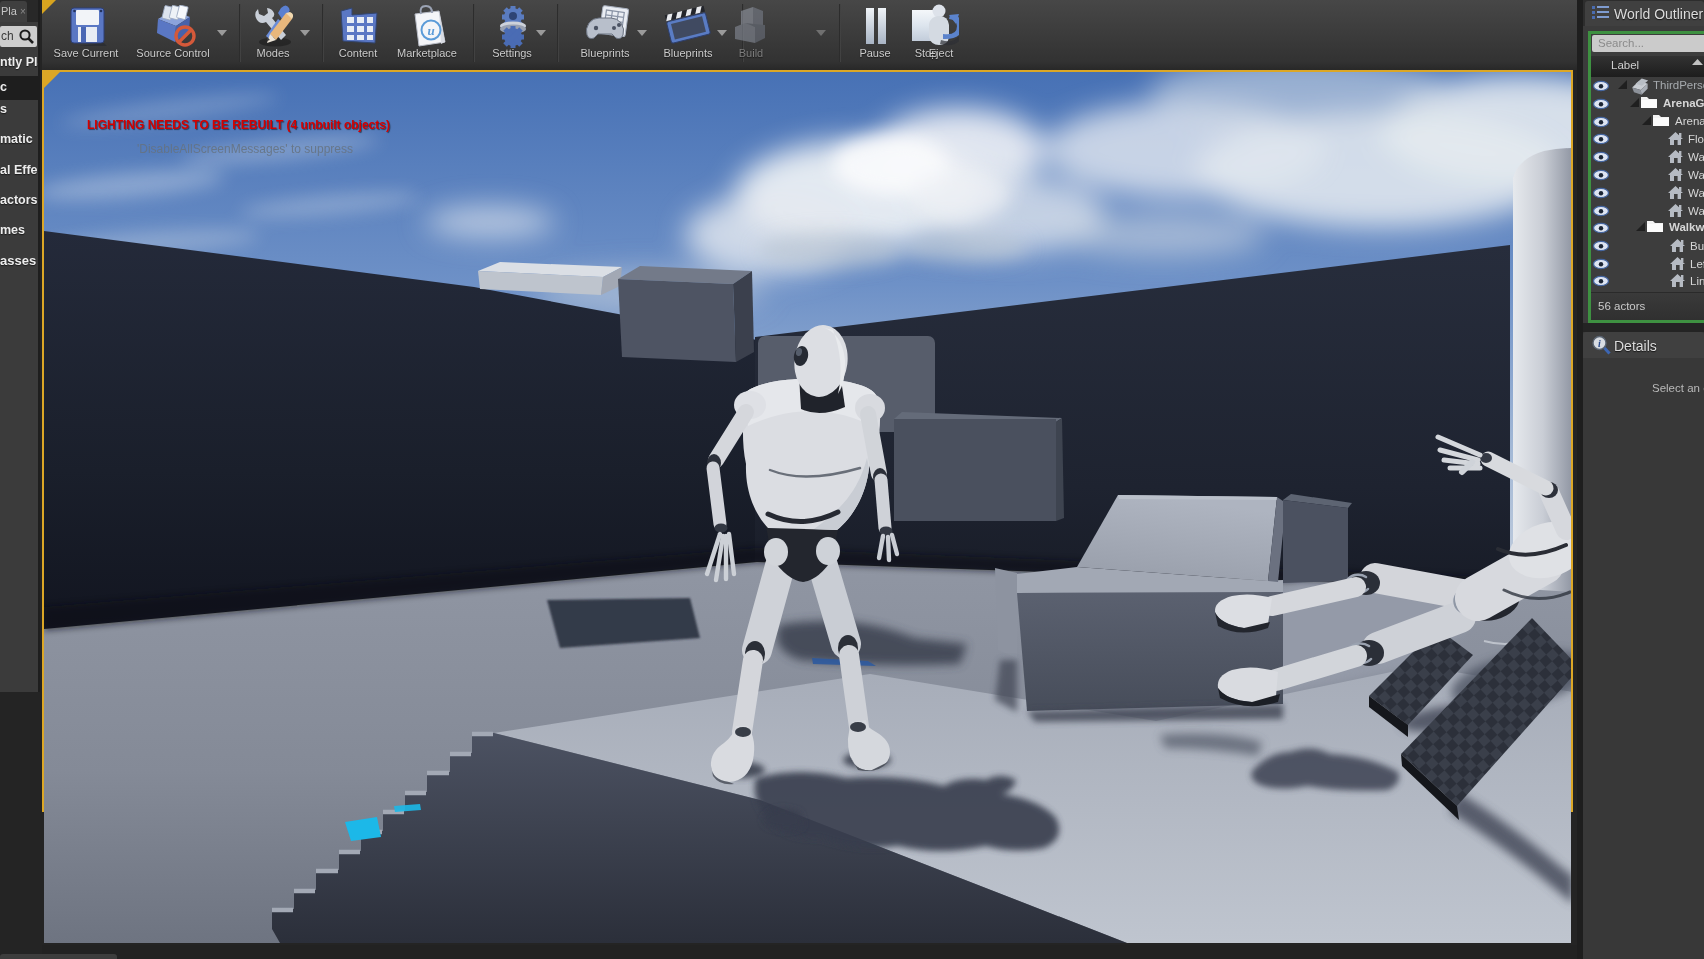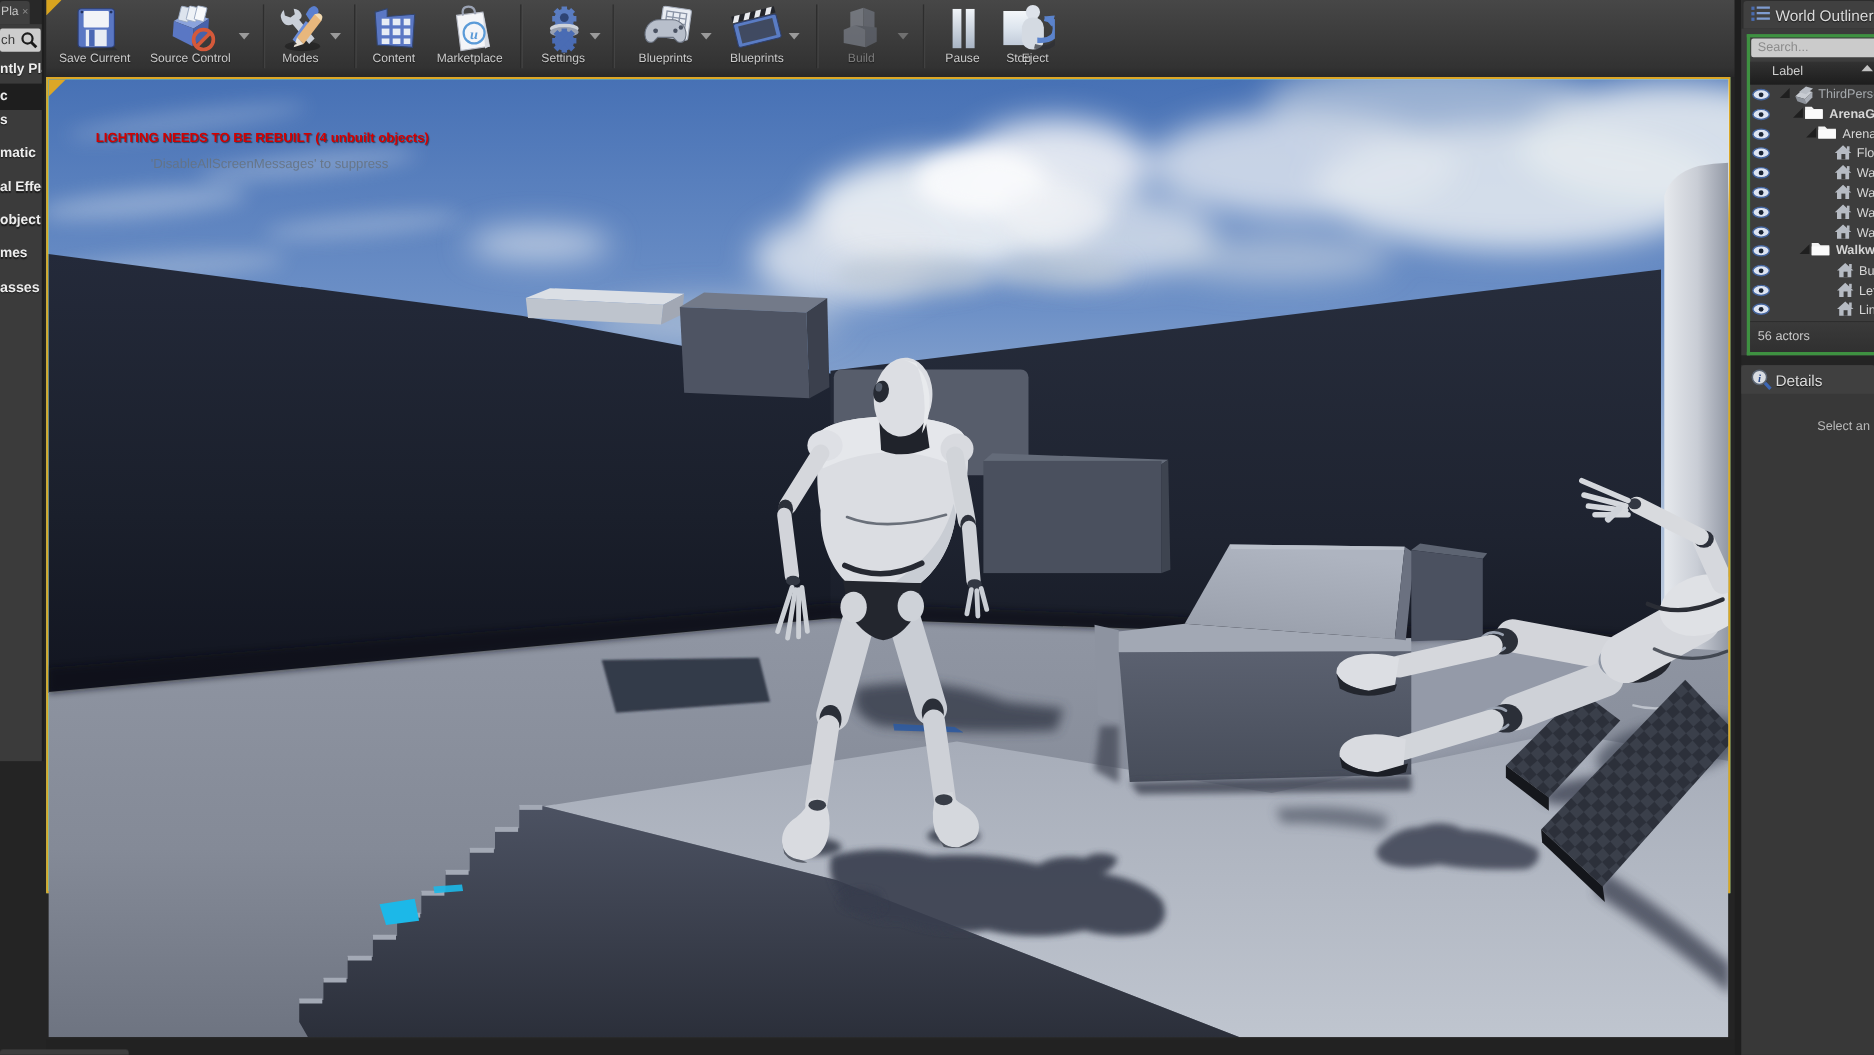--- a/index.html
+++ b/index.html
@@ -2,21 +2,21 @@
 <html><head><meta charset="utf-8">
 <style>
 html,body{margin:0;padding:0;width:1704px;height:959px;overflow:hidden;background:#242424;font-family:"Liberation Sans",sans-serif;}
 .abs{position:absolute}
 #toolbar{position:absolute;left:42px;top:0;width:1535px;height:70px;background:linear-gradient(#474747,#3a3a3a 55%,#323232 88%,#282828)}
 .tbitem{position:absolute;top:0;height:70px;text-align:center}
 .tblabel{position:absolute;top:47px;width:140px;left:50%;transform:translateX(-50%);font-size:11px;color:#cacaca;text-shadow:0 1px 1px #1a1a1a}
 .tbsep{position:absolute;top:4px;width:2px;height:58px;background:linear-gradient(90deg,#222,#4c4c4c)}
 .tbarrow{position:absolute;top:30px;width:0;height:0;border-left:5px solid transparent;border-right:5px solid transparent;border-top:6px solid #9a9a9a}
 #leftpanel{position:absolute;left:0;top:0;width:40px;height:692px;background:#3b3b3b;overflow:hidden}
-#viewport{position:absolute;left:42px;top:70px;width:1531px;height:742px;border:2px solid #dca726;box-sizing:border-box;background:#5eead4}
+#viewport{position:absolute;left:42px;top:70px;width:1531px;height:742px;border:2px solid #dca726;box-sizing:border-box;background:#fef9c3}
 #rightgap{position:absolute;left:1577px;top:0;width:6px;height:959px;background:#1e1e1e}
 #outliner{position:absolute;left:1583px;top:0;width:121px;height:323px;background:#3b3b3b}
 #details{position:absolute;left:1583px;top:332px;width:121px;height:627px;background:#383838}
 #bottombar{position:absolute;left:42px;top:945px;width:1535px;height:14px;background:#222}
 .wtxt{color:#dcdcdc;font-size:14px;white-space:nowrap}
 #leftpanel div{white-space:nowrap}
 </style></head>
 <body>
 <div id="leftpanel">
 <div class="abs" style="left:0;top:0;width:40px;height:22px;background:#282828"></div>
@@ -26,21 +26,21 @@
         <circle cx="7" cy="7" r="4.6" fill="none" stroke="#1c1c1c" stroke-width="2"></circle>
         <line x1="10.4" y1="10.4" x2="15" y2="15" stroke="#1c1c1c" stroke-width="2.6"></line>
       </svg>
 </div>
 <div class="abs" style="left:0;top:55px;font-size:12.5px;font-weight:bold;color:#ededed;text-shadow:0 1px 1px #1a1a1a">ntly Pla</div>
 <div class="abs" style="left:0;top:76px;width:40px;height:24px;background:#1e1e1e"></div>
 <div class="abs" style="left:0;top:80px;font-size:12.5px;font-weight:bold;color:#ededed">c</div>
 <div class="abs" style="left:0;top:102px;font-size:12.5px;font-weight:bold;color:#ededed;text-shadow:0 1px 1px #1a1a1a">s</div>
 <div class="abs" style="left:0;top:132px;font-size:12.5px;font-weight:bold;color:#ededed;text-shadow:0 1px 1px #1a1a1a">matic</div>
 <div class="abs" style="left:0;top:163px;font-size:12.5px;font-weight:bold;color:#ededed;text-shadow:0 1px 1px #1a1a1a">al Effec</div>
-<div class="abs" style="left:0;top:193px;font-size:12.5px;font-weight:bold;color:#ededed;text-shadow:0 1px 1px #1a1a1a">object</div>
+<div class="abs" style="left:0;top:193px;font-size:12.5px;font-weight:bold;color:#ededed;text-shadow:0 1px 1px #1a1a1a">actors</div>
 <div class="abs" style="left:0;top:223px;font-size:12.5px;font-weight:bold;color:#ededed;text-shadow:0 1px 1px #1a1a1a">mes</div>
 <div class="abs" style="left:0;top:253px;font-size:13px;font-weight:bold;color:#ededed;text-shadow:0 1px 1px #1a1a1a">asses</div>
 <div class="abs" style="left:38px;top:0;width:2px;height:952px;background:#1e1e1e"></div>
 </div>
 <div id="toolbar">
 <svg class="abs" style="left:0;top:0" width="14" height="14">
       <path d="M0,0 L14,0 L0,14 Z" fill="#d8a41f"></path>
     </svg>
 
 <div class="tbitem" style="left:-1px;width:90px">
@@ -182,21 +182,21 @@
           </g>
 <rect x="4" y="13" width="40" height="22" rx="2" fill="#5a7cc4" stroke="#2e3f6c" stroke-width="1"></rect>
 <rect x="8" y="16" width="32" height="16" fill="#3c4250" opacity=".85"></rect>
 </g>
 </svg>
 <div class="tblabel">Blueprints</div>
     </div>
 <div class="tbarrow" style="left:675px"></div>
 <div class="tbsep" style="left:700px"></div>
 
-<div class="tbitem" style="left:708px;width:66px">
+<div class="tbitem" style="left:676px;width:66px">
 <svg class="abs" style="left:13px;top:5px" width="42" height="42" viewBox="0 0 42 42" opacity=".55">
 <path d="M10,6 L22,2 L22,22 L10,26 Z" fill="#9aa0ac"></path>
 <path d="M22,2 L32,6 L32,22 L22,22 Z" fill="#7d8390"></path>
 <path d="M4,22 L14,18 L24,22 L24,38 L4,34 Z" fill="#8d93a0"></path>
 <path d="M14,18 L24,22 L24,38 L34,33 L34,20 Z" fill="#6f7582"></path>
 </svg>
 <div class="tblabel" style="color:#7d7d7d">Build</div>
     </div>
 <div class="tbarrow" style="left:774px;border-top-color:#707070"></div>
 <div class="tbsep" style="left:797px"></div>

